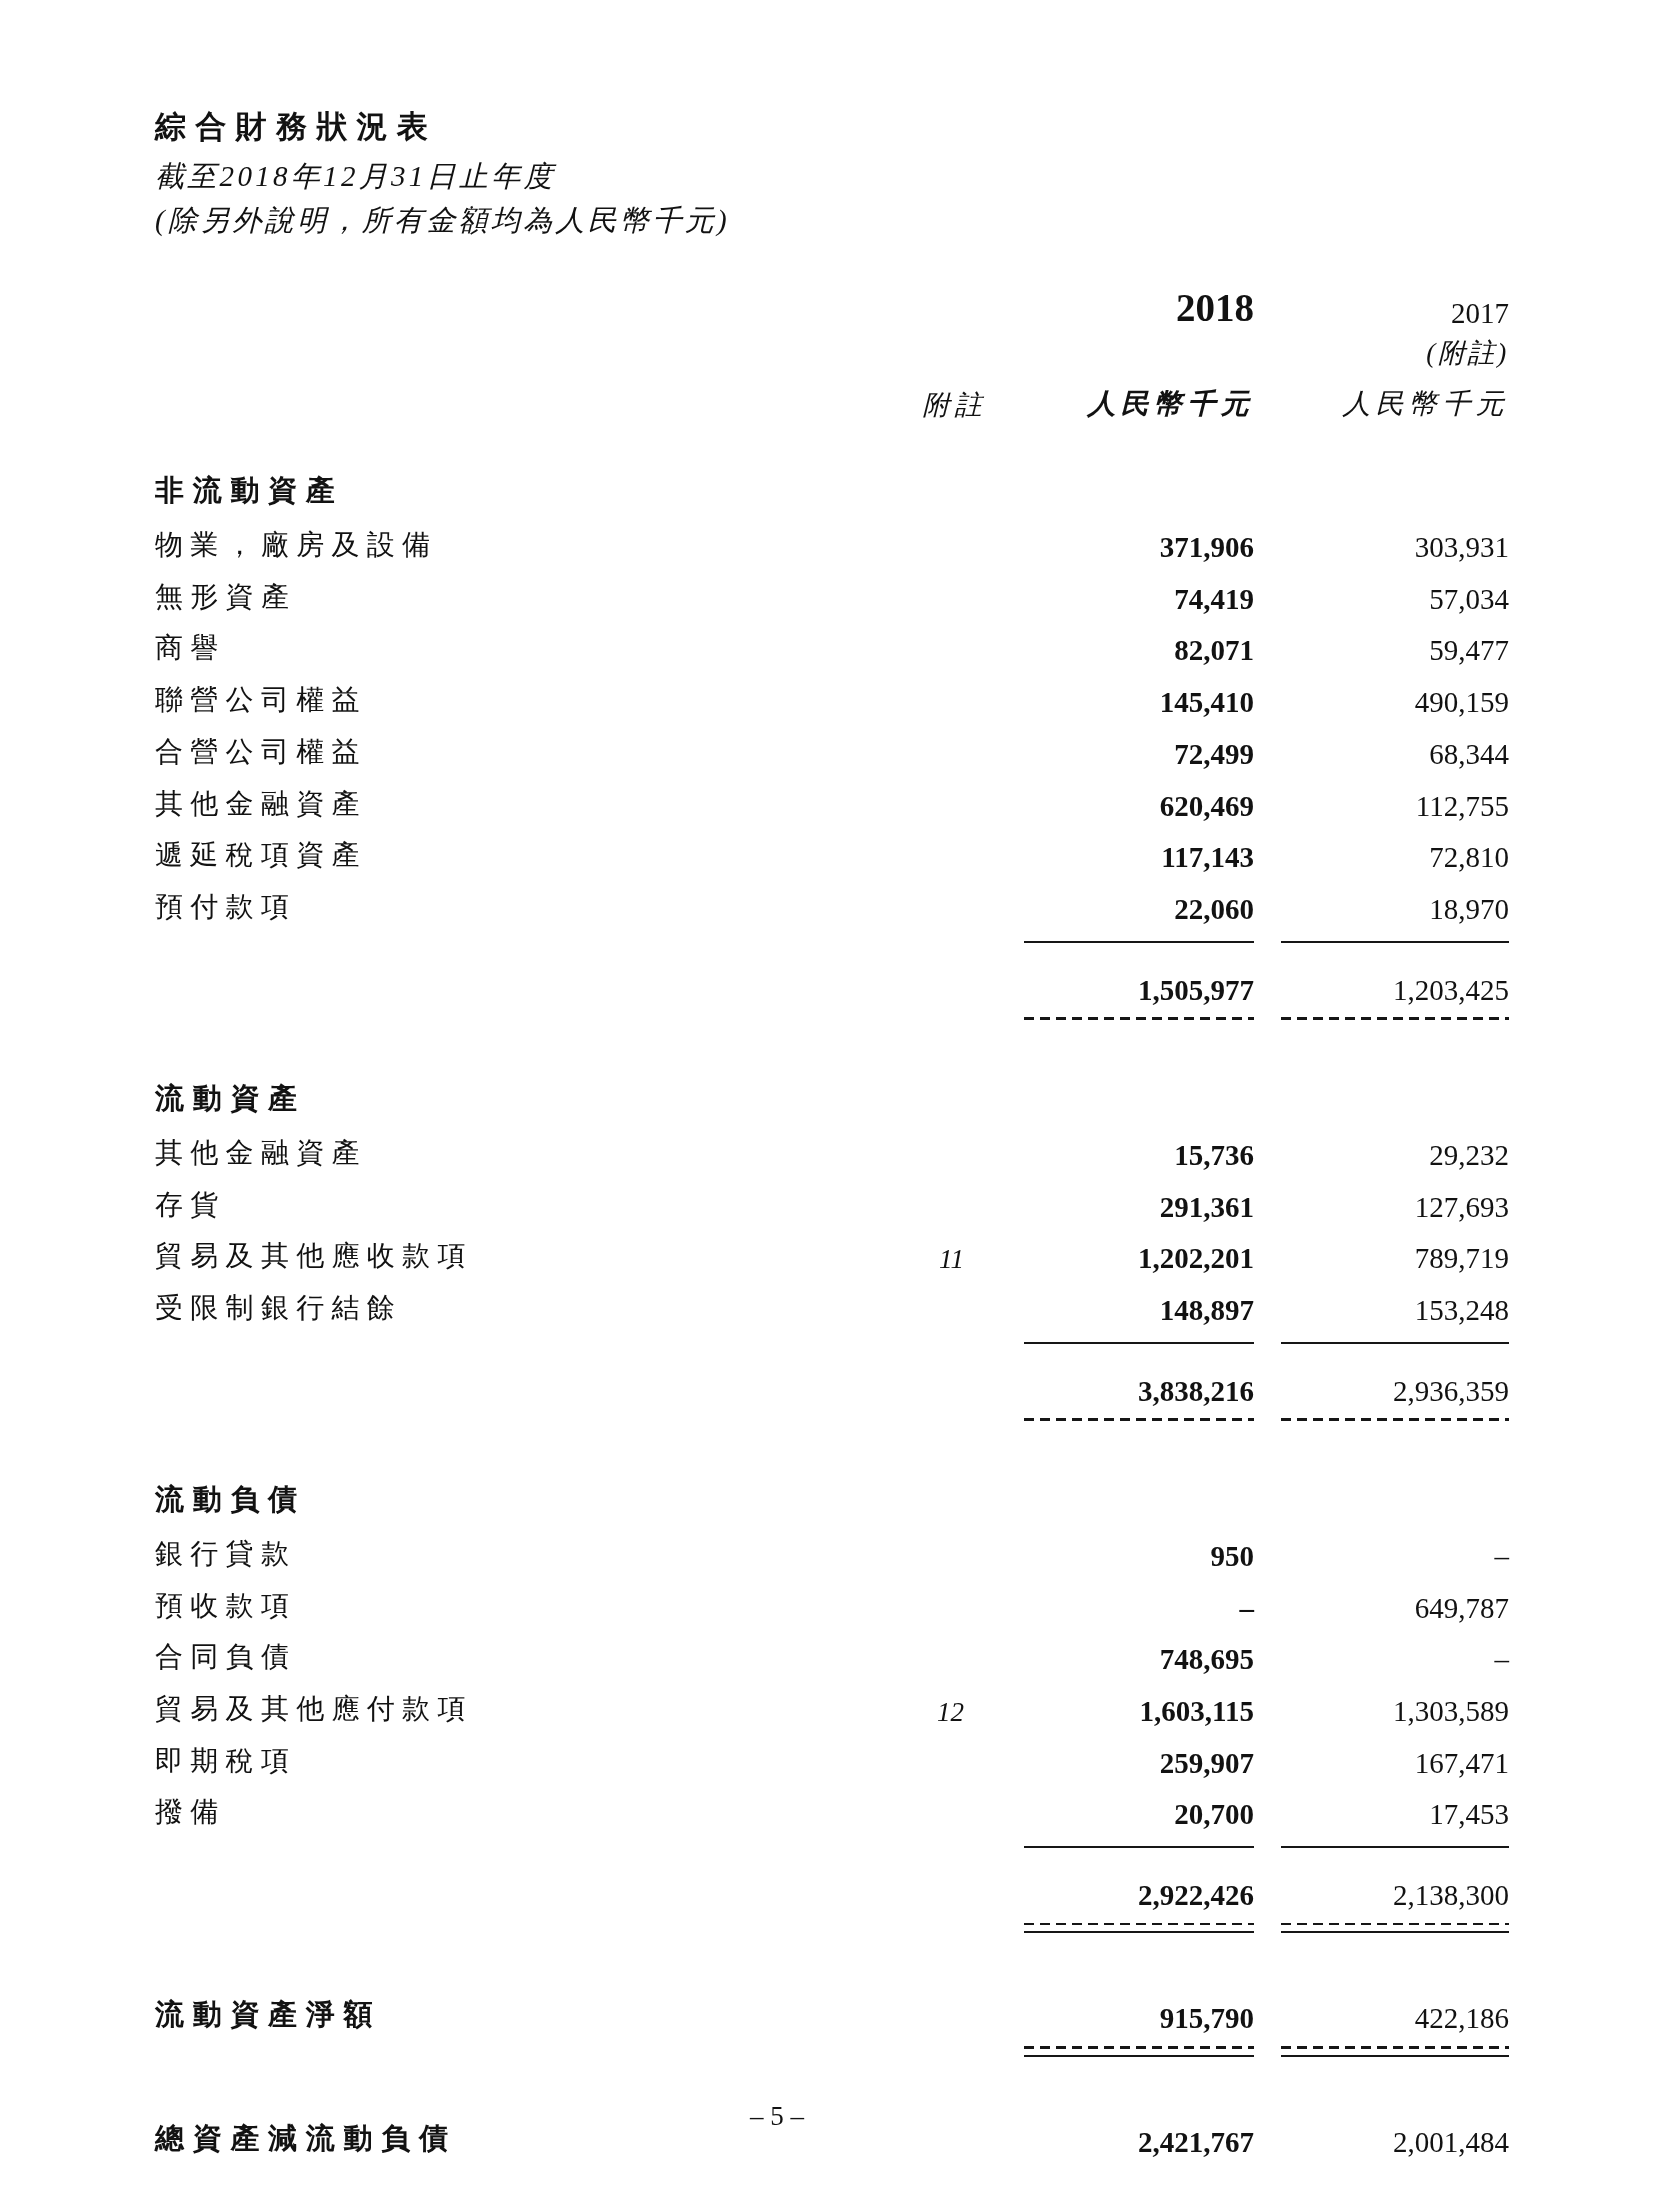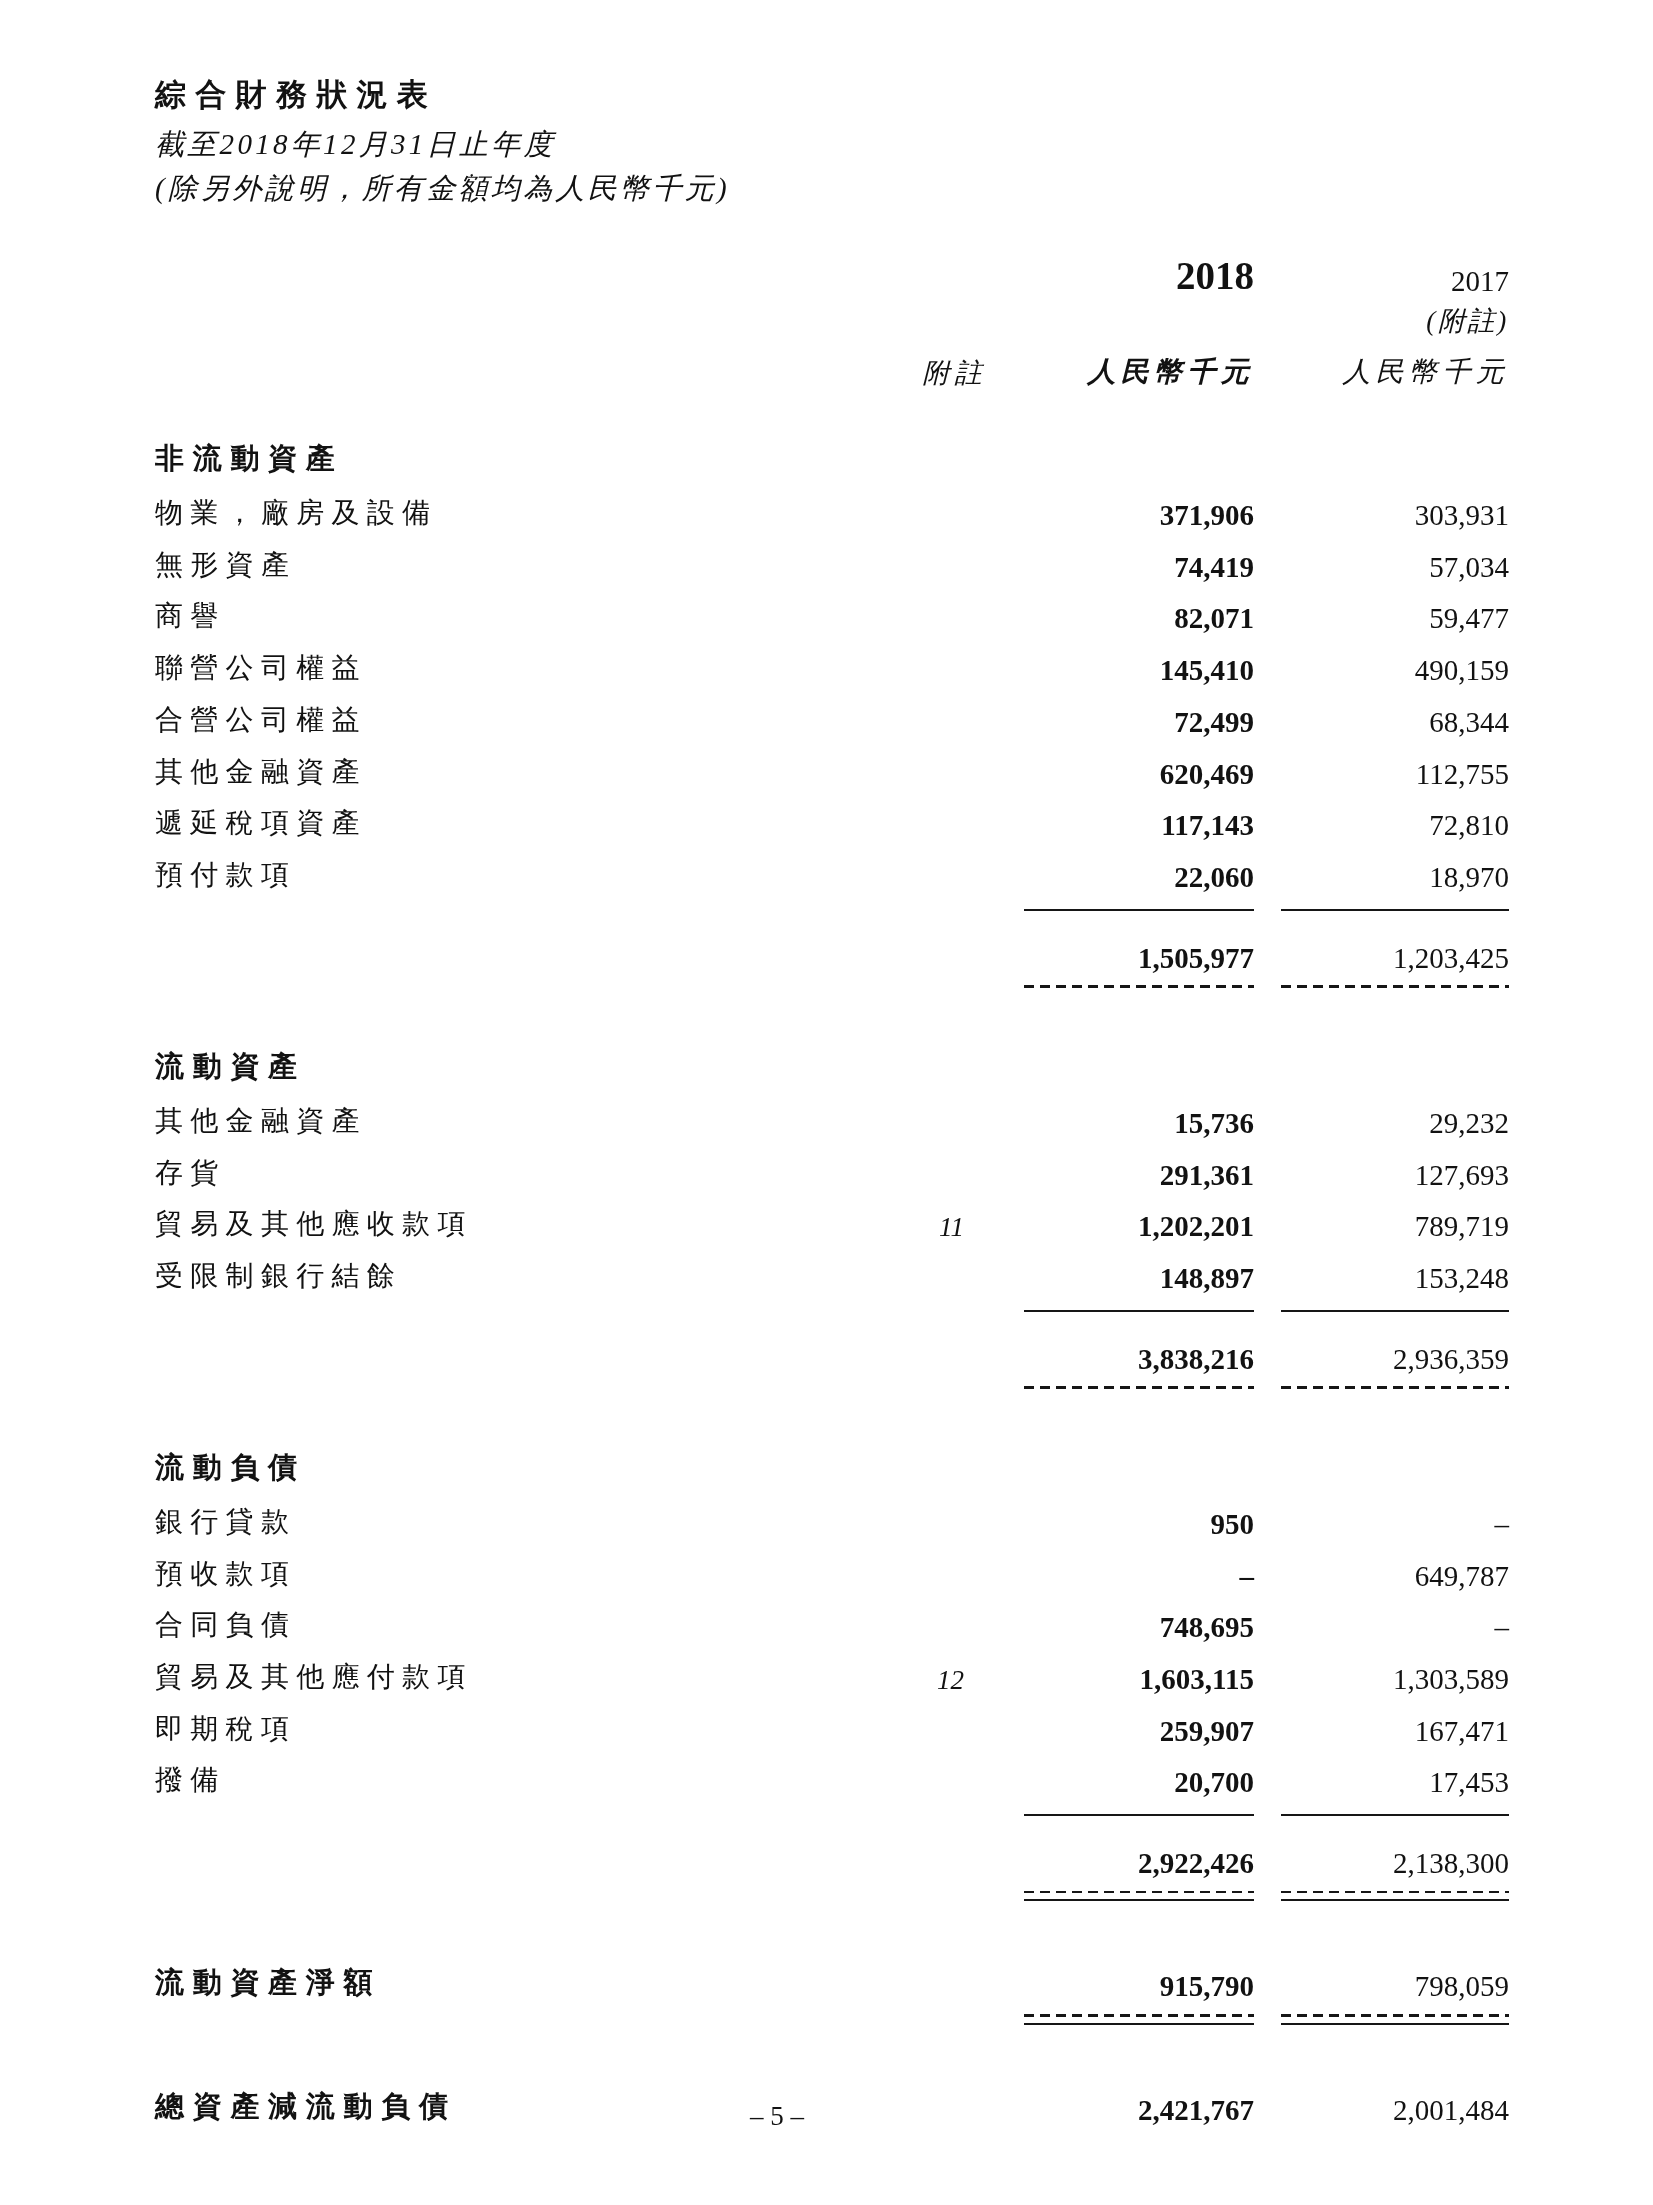--- a/index.html
+++ b/index.html
@@ -5,21 +5,21 @@
   html,body { margin:0; padding:0; background:#9a9a9a; }
   .page {
     position: relative;
     width: 1654px;
     height: 2205px;
     margin: 0 auto;
     background: #ffffff;
     color: #121212;
     font-family: "Liberation Serif", "DejaVu Serif", serif;
     box-sizing: border-box;
-    padding: 77px 146px 0 155px;
+    padding: 109px 146px 0 155px;
     overflow: hidden;
   }
   
   .doc-title {
     font-size: 31px;
     font-weight: 700;
     letter-spacing: 9.3px;
     line-height: 1.15;
   }
   .doc-sub {
@@ -332,21 +332,21 @@
             <div class="rule-gap"></div>
             <div class="rule-solid-line"></div>
           </div>
         </div>
       </div>
       <div class="summary">
         <div class="row total-row">
           <div class="c-label">流動資產淨額</div>
           <div class="c-note"></div>
           <div class="c-v1 num">915,790</div>
-          <div class="c-v2 num">798,059</div>
+          <div class="c-v2 num">422,186</div>
         </div>
         <div class="row dashedrule-row">
           <div class="c-label"></div>
           <div class="c-note"></div>
           <div class="c-v1">
             <div class="rule-dashed-line"></div>
             <div class="rule-gap"></div>
             <div class="rule-solid-line"></div>
           </div>
           <div class="c-v2">

